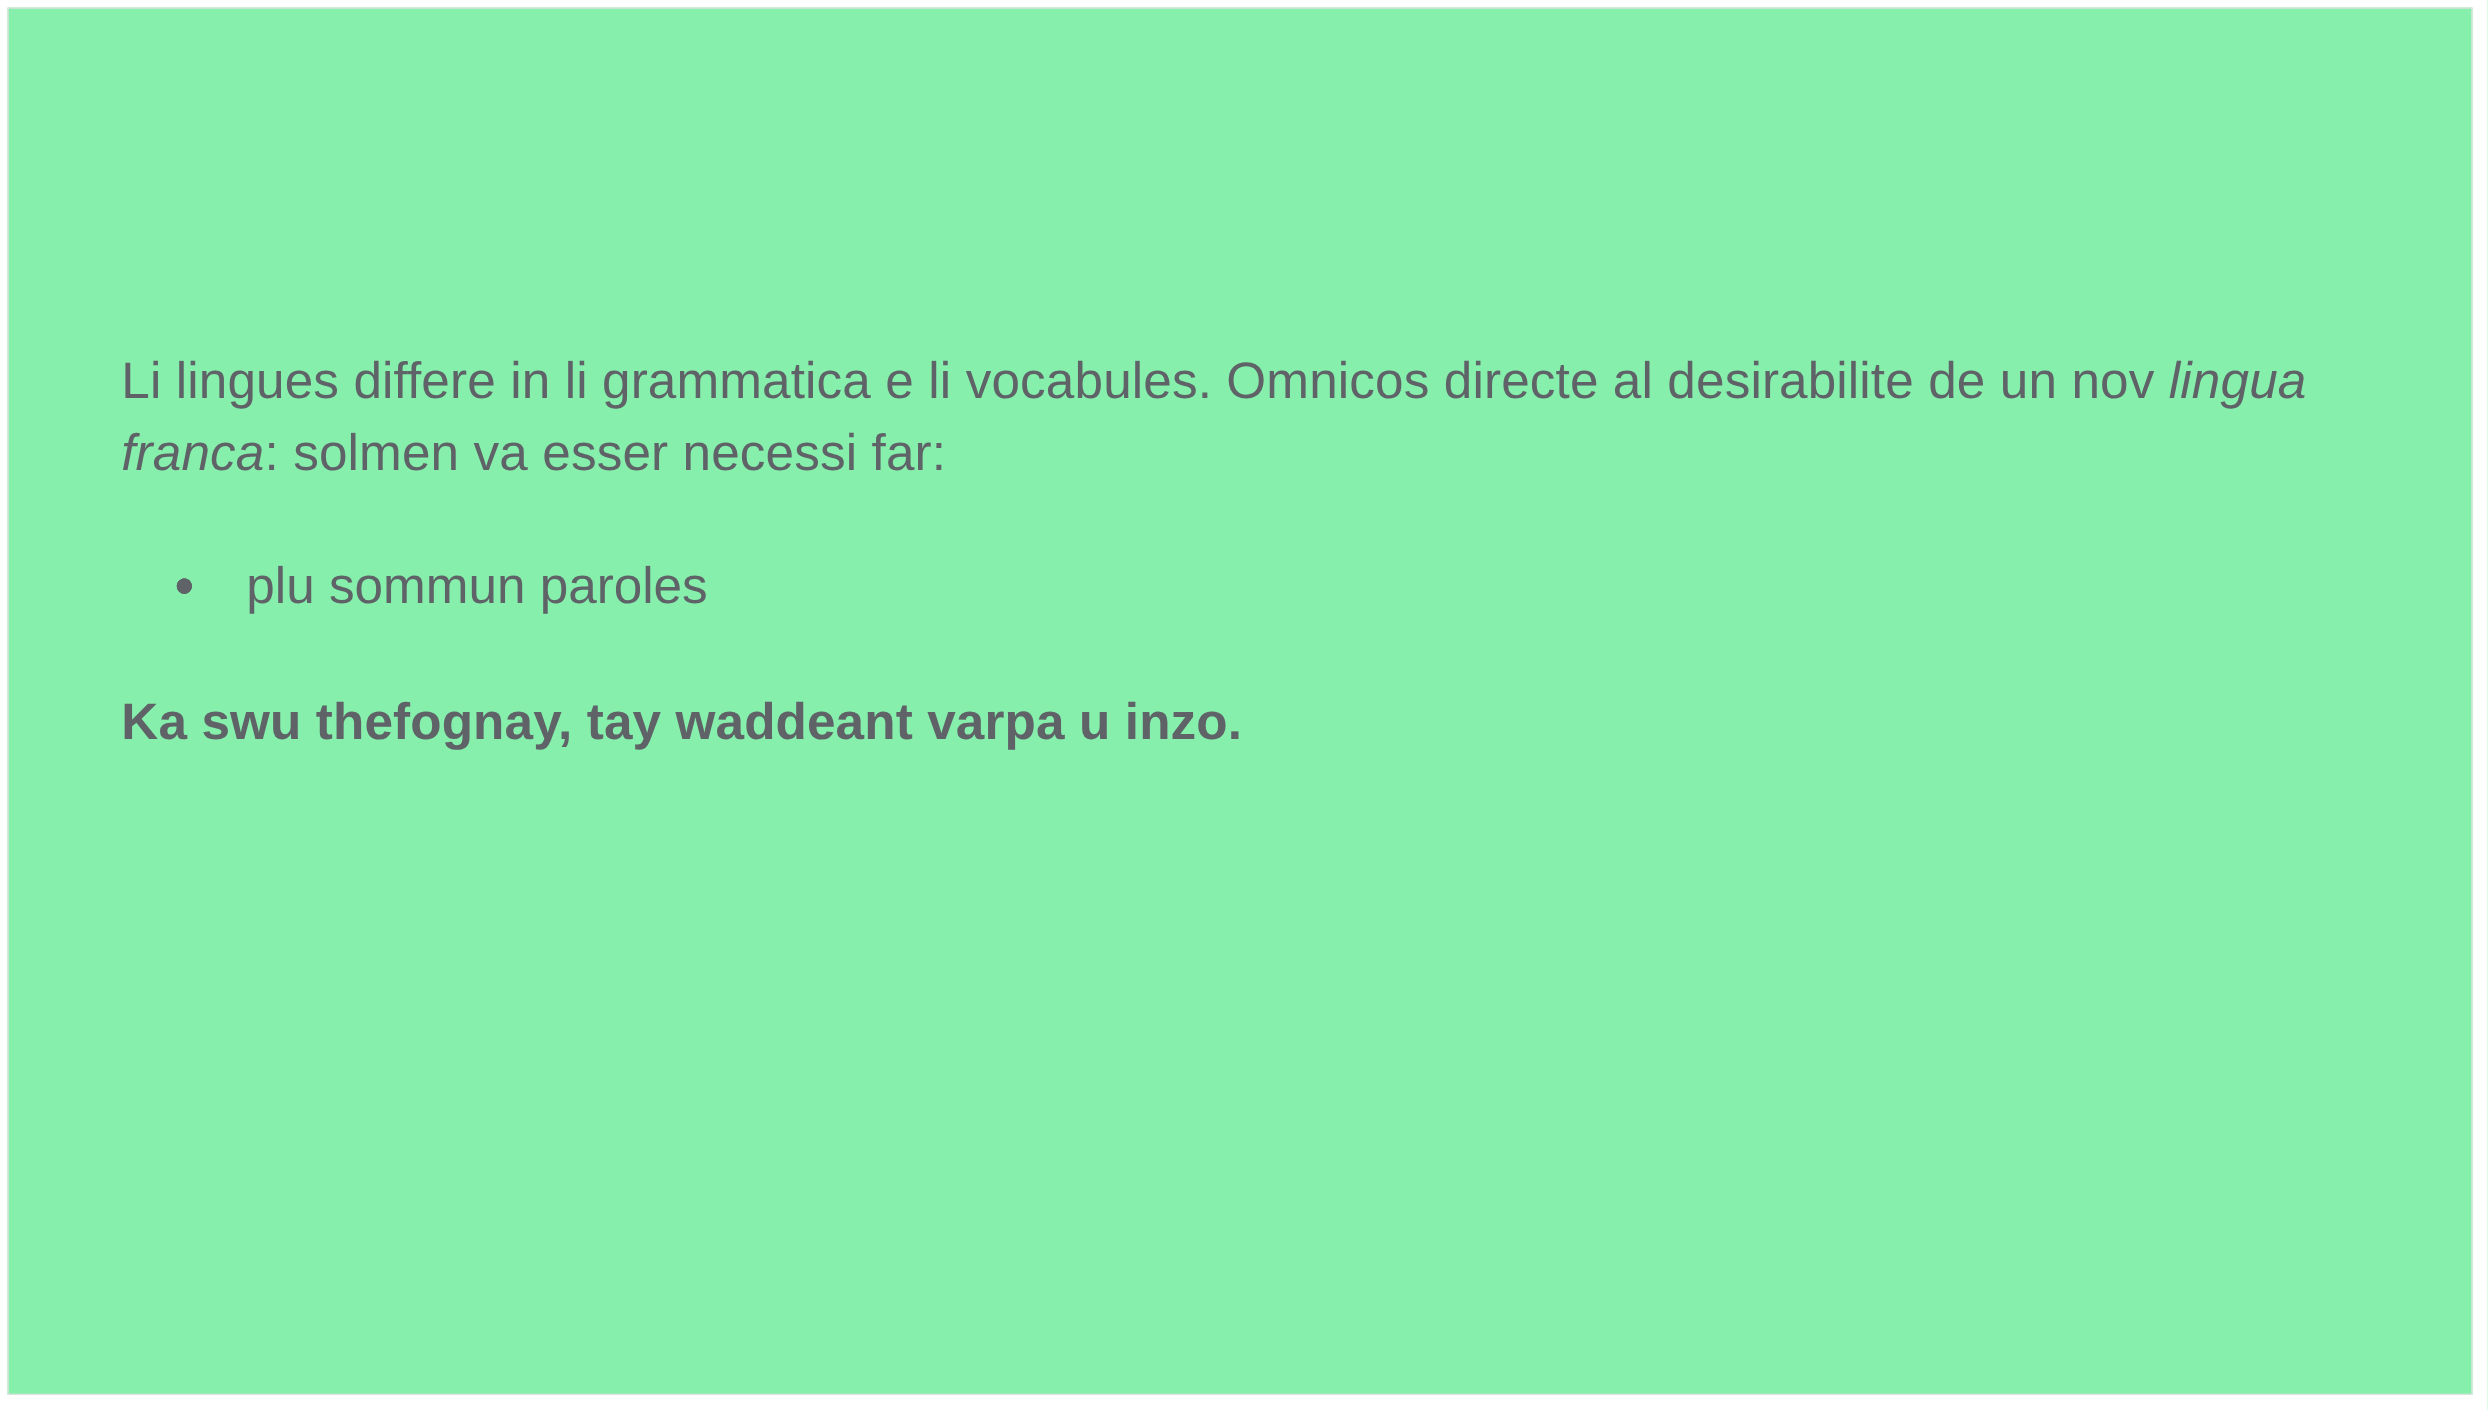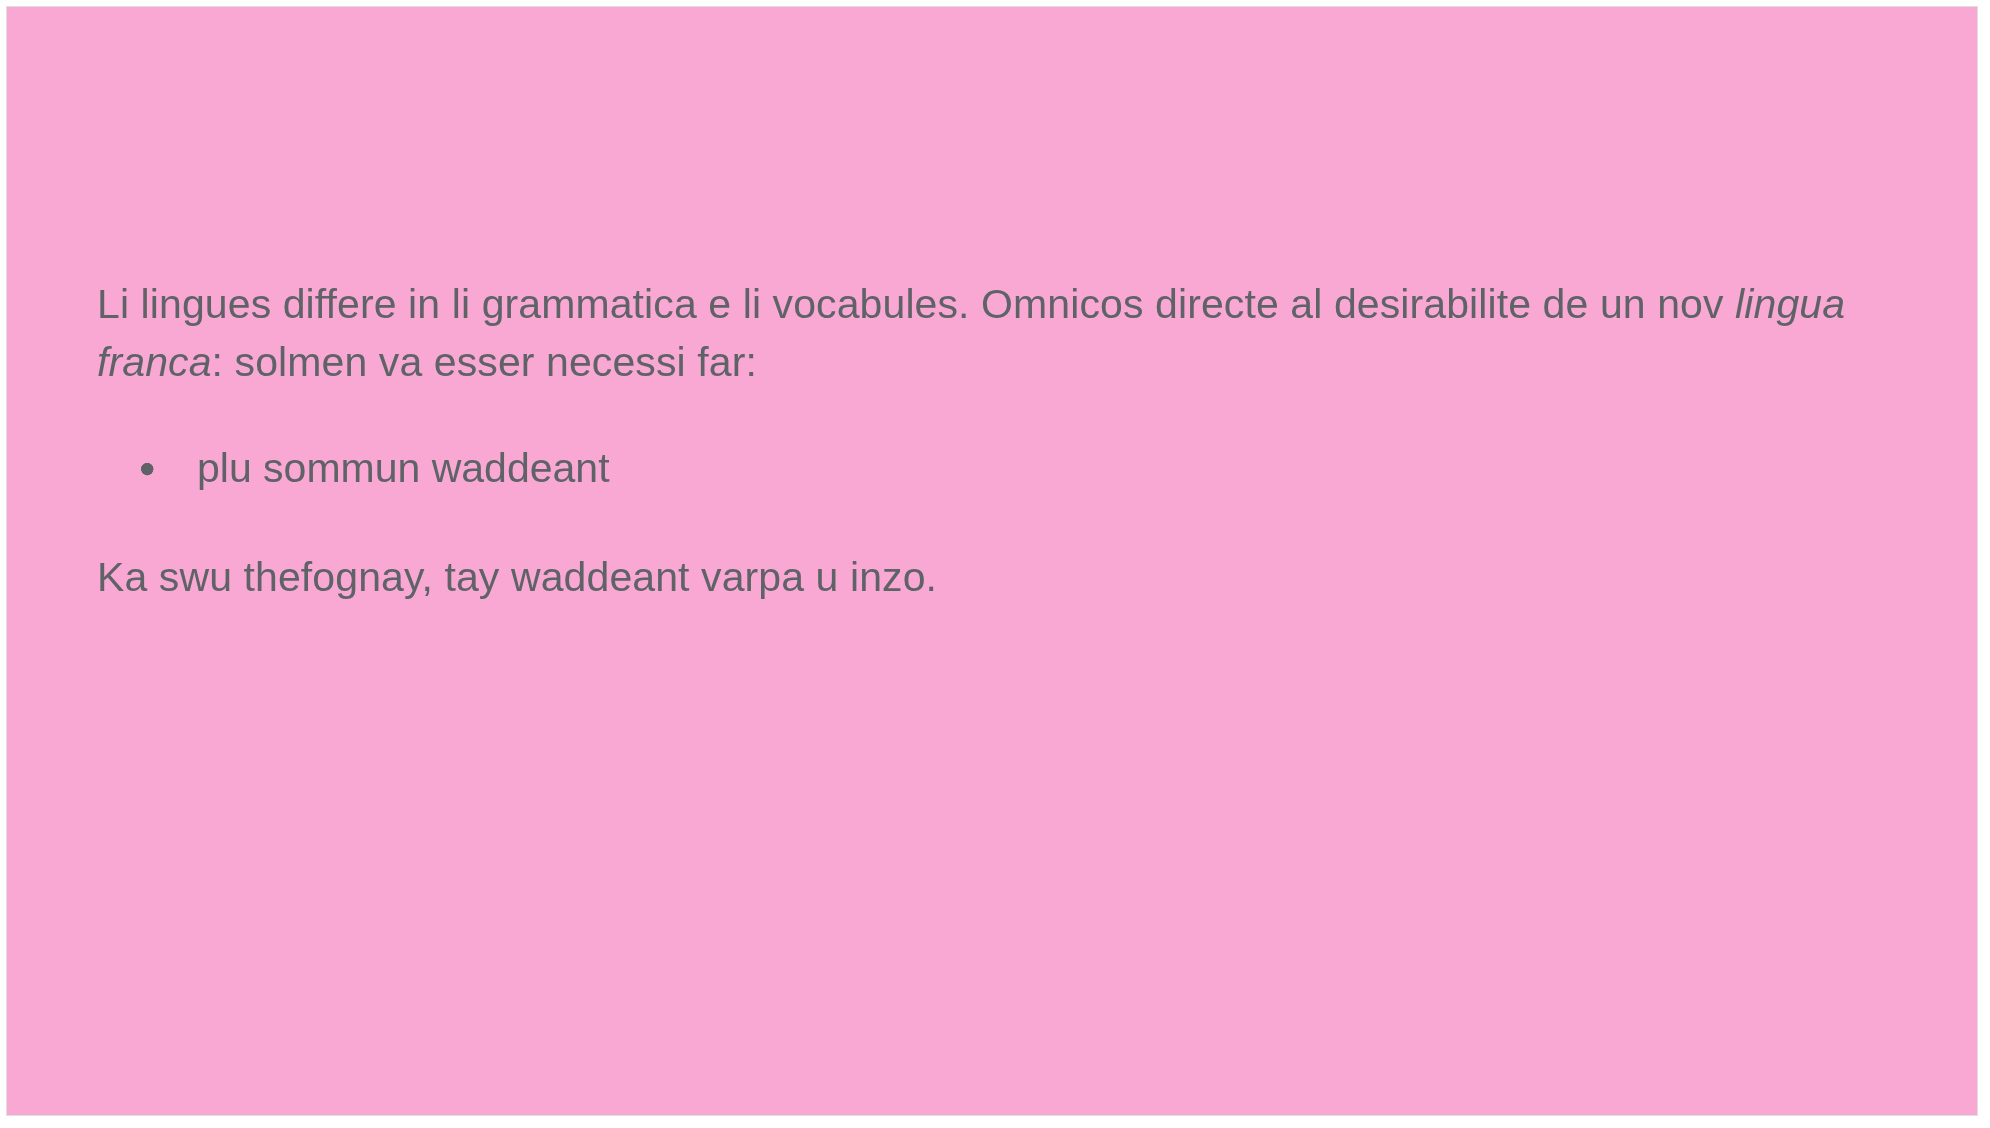--- a/index.html
+++ b/index.html
@@ -12,21 +12,21 @@
     height: 1128px;
     font-family: "Liberation Sans", sans-serif;
     -webkit-font-smoothing: antialiased;
   }
   .slide-canvas {
     position: absolute;
     left: 6px;
     top: 6px;
     width: 1972px;
     height: 1110px;
-    background: #f9a8d4;
+    background: #86efac;
     border: 1px solid #e0e0e0;
     box-sizing: border-box;
     overflow: hidden;
   }
   .content-body {
     position: absolute;
     left: 90px;
     top: 268px;
     width: 1810px;
   }
@@ -56,40 +56,41 @@
   .bullet-dot {
     position: absolute;
     left: 42px;
     top: 0;
     font-size: 28px;
     line-height: 2.05;
     color: #5f6368;
   }
   .closing-para {
     margin-top: 50px;
+    font-weight: bold;
   }
 </style>
 </head>
 <body>
 
 <div class="slide-canvas">
 
   <div class="content-body">
 
     <p class="para"><span>Li lingues differe in li grammatica e li vocabules. Omnicos directe al desirabilite de un nov </span><em>lingua franca</em><span>: solmen va esser necessi far:</span></p>
 
     <ul class="bullet-list">
       <li class="bullet-item">
         <span class="bullet-dot">●</span>
       </li>
       <li class="bullet-item">
         <span class="bullet-dot">●</span>
       </li>
       <li class="bullet-item">
         <span class="bullet-dot">●</span>
-        <span>plu sommun waddeant</span>
+        <span>plu sommun paroles</span>
       </li>
     </ul>
 
     <p class="para closing-para">Ka swu thefognay, tay waddeant varpa u inzo.</p>
 
   </div>
 </div>
 
 </body></html>

